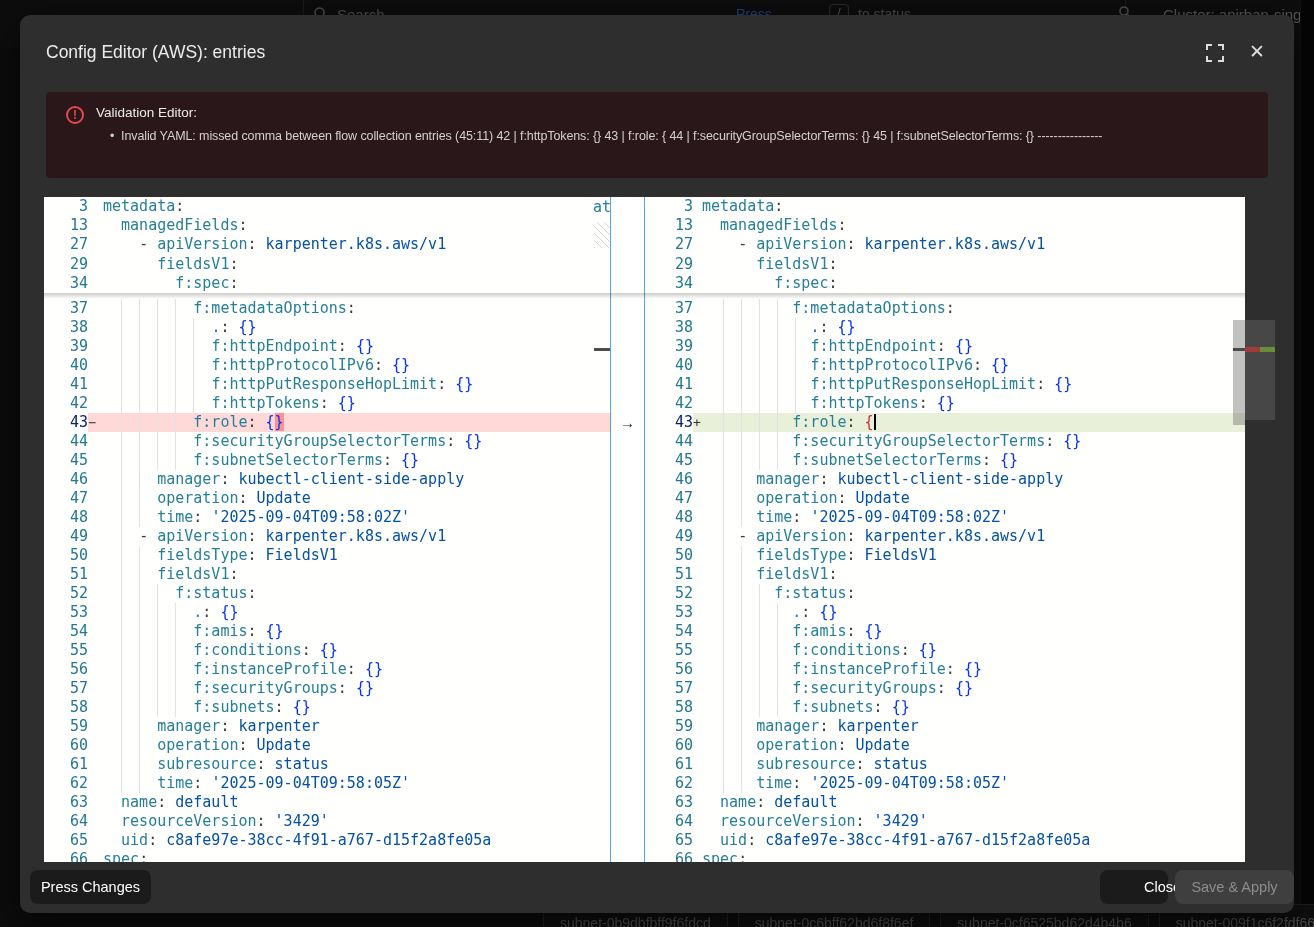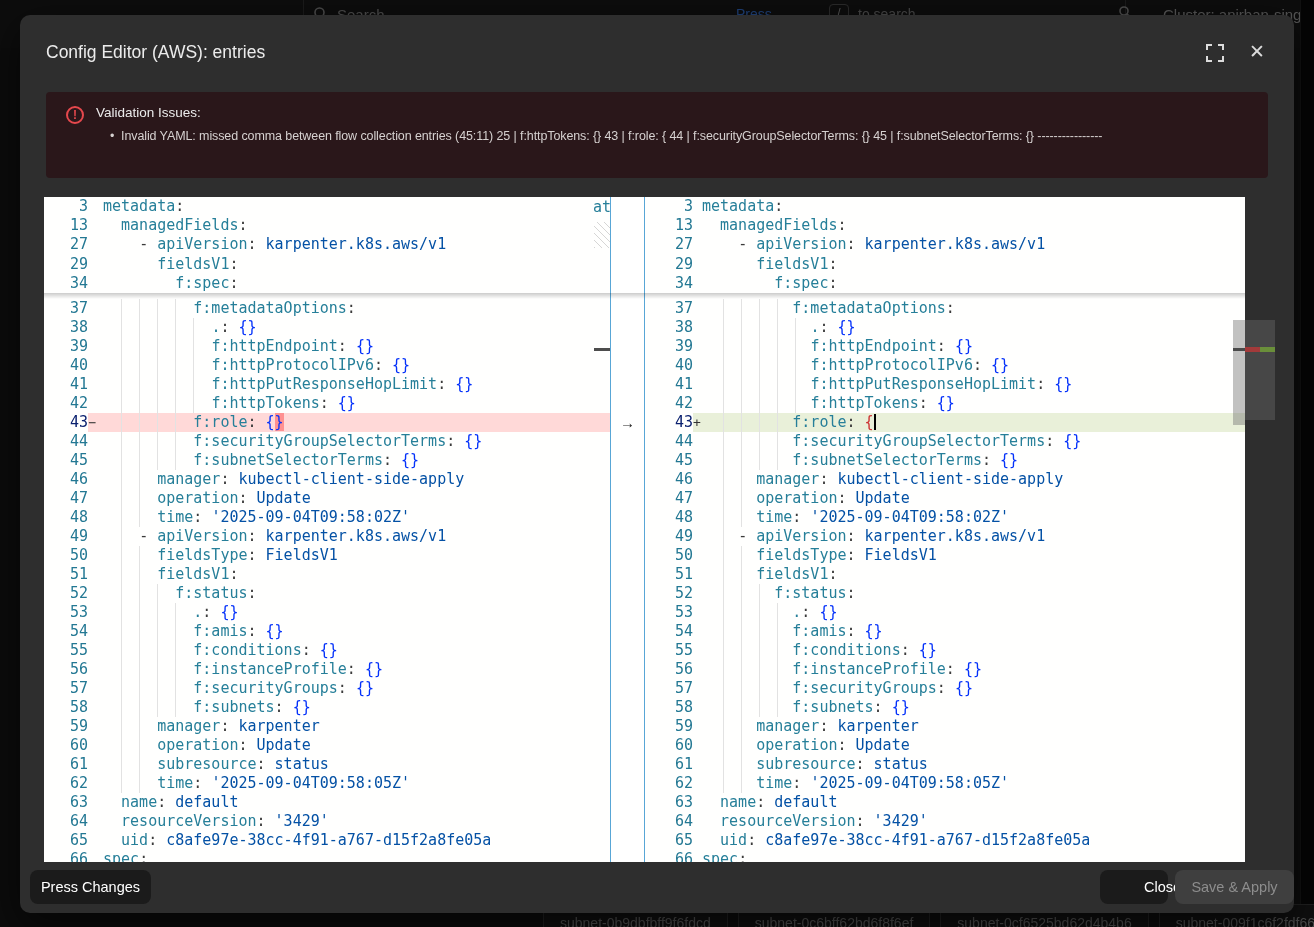--- a/index.html
+++ b/index.html
@@ -106,21 +106,21 @@
   <div class="tb-divider" style="left:303px"></div>
   <span class="abs" style="left:313px; top:6px">
     <svg width="16" height="16" viewBox="0 0 16 16">
         <circle cx="6.5" cy="6.5" r="4.5" fill="none" stroke="#9a9a9a" stroke-width="1.6"></circle>
         <line x1="10" y1="10" x2="14" y2="14" stroke="#9a9a9a" stroke-width="1.6"></line>
       </svg>
   </span>
   <span class="tb-text" style="left:337px">Search</span>
   <span class="tb-text" style="left:736px; font-size:14px; color:#3b82f6">Press</span>
   <span class="tb-kbd" style="left:829px">/</span>
-  <span class="tb-text" style="left:858px; font-size:14px; color:#8f8f8f">to search</span>
+  <span class="tb-text" style="left:858px; font-size:14px; color:#8f8f8f">to status</span>
   <div class="tb-divider" style="left:1125px"></div>
   <span class="abs" style="left:1118px; top:5px">
     <svg width="18" height="18" viewBox="0 0 18 18">
         <circle cx="6" cy="6" r="4" fill="none" stroke="#9a9a9a" stroke-width="1.6"></circle>
         <circle cx="13" cy="12.5" r="2.6" fill="#9a9a9a"></circle>
         <line x1="8.8" y1="8.8" x2="11" y2="10.8" stroke="#9a9a9a" stroke-width="1.5"></line>
       </svg>
   </span>
   <span class="tb-text" style="left:1163px; color:#b0b0b0">Cluster: anirban-singh</span>
 </div>
@@ -143,23 +143,23 @@
       <path d="M1 6 V1 H6"></path>
         <path d="M12 1 H17 V6"></path>
         <path d="M17 12 V17 H12"></path>
         <path d="M6 17 H1 V12"></path>
     </svg>
   </span>
   <span id="btn-close-x">✕</span>
 
   <div id="banner">
     <div id="banner-icon">!</div>
-    <div id="banner-title">Validation Issues:</div>
+    <div id="banner-title">Validation Editor:</div>
     <div id="banner-line1" class="banner-line">
-      <span>•</span>&nbsp;&nbsp;<span>Invalid YAML: missed comma between flow collection entries (45:11) 25 | f:httpTokens: {} 43 | f:role: { 44 | f:securityGroupSelectorTerms: {} 45 | f:subnetSelectorTerms: {} ----------------</span>
+      <span>•</span>&nbsp;&nbsp;<span>Invalid YAML: missed comma between flow collection entries (45:11) 42 | f:httpTokens: {} 43 | f:role: { 44 | f:securityGroupSelectorTerms: {} 45 | f:subnetSelectorTerms: {} ----------------</span>
     </div>
   </div>
 
   <div id="editor">
     <div id="pane-left" class="pane">
       <div class="body">
           <div class="row">
             <span class="ln">37</span>
             <span class="rest">
               <span class="sign"></span>

